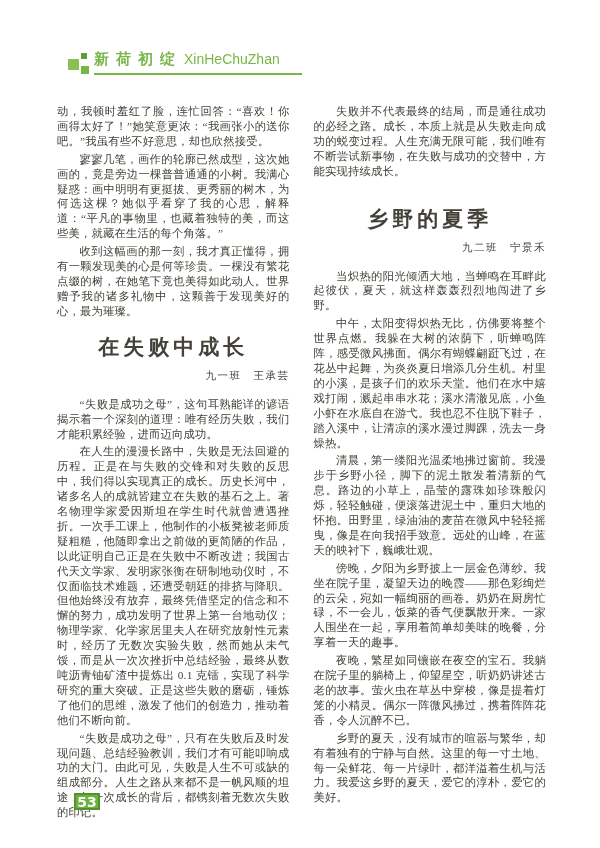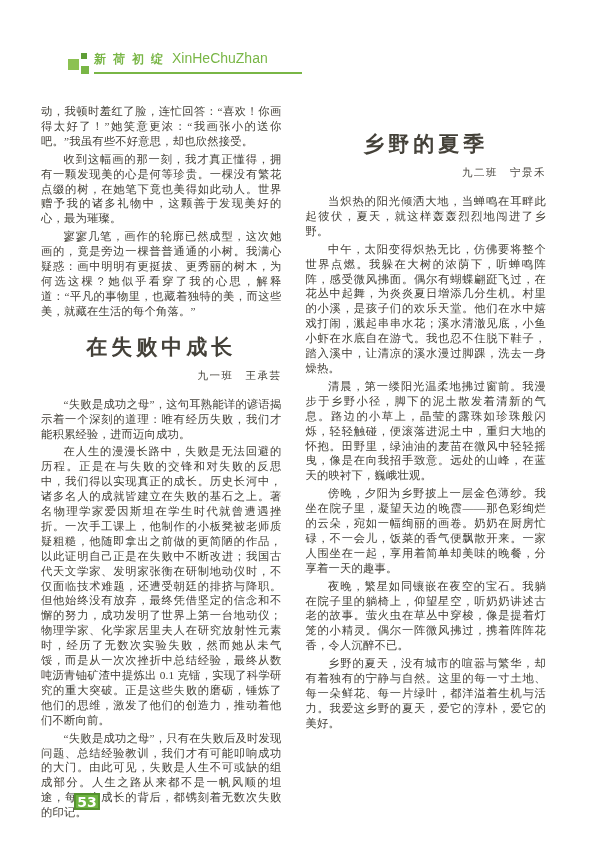--- a/index.html
+++ b/index.html
@@ -43,38 +43,38 @@
   .sq3 { left: 13px; top: 14px; width: 8px; height: 8px;  background: #79b646; }
   .brand-line {
     display: flex;
     align-items: baseline;
     border-bottom: 2px solid var(--accent);
     padding-bottom: 4px;
     min-width: 208px;
   }
   .brand-title {
     font-family: "Liberation Sans", "DejaVu Sans", sans-serif;
-    font-size: 12px;
+    font-size: 15px;
     font-weight: bold;
     letter-spacing: 7px;
     color: var(--accent);
     white-space: nowrap;
   }
   .brand-sub {
     font-family: Liberation Sans, sans-serif;
     font-size: 14px;
     color: var(--accent);
     margin-left: 2px;
     white-space: nowrap;
   }
 
   
   .columns {
     position: absolute;
-    top: 104px; left: 41px; right: 54px;
+    top: 104px; left: 57px; right: 54px;
     display: flex;
     gap: 24px;
   }
   .col { flex: 1; min-width: 0; }
 
   .col p {
     margin: 0 0 3px 0;
     font-size: 11.3px;
     line-height: 14.9px;
     text-align: justify;
@@ -129,32 +129,33 @@
     <div class="brand-line">
       <span class="brand-title">新荷初绽</span>
       <span class="brand-sub">XinHeChuZhan</span>
     </div>
   </header>
 
   <main class="columns">
 
     <section class="col">
       <p class="no-indent">动，我顿时羞红了脸，连忙回答：“喜欢！你画得太好了！”她笑意更浓：“我画张小的送你吧。”我虽有些不好意思，却也欣然接受。</p>
+      <p>寥寥几笔，画作的轮廓已然成型，这次她画的，竟是旁边一棵普普通通的小树。我满心疑惑：画中明明有更挺拔、更秀丽的树木，为何选这棵？她似乎看穿了我的心思，解释道：“平凡的事物里，也藏着独特的美，而这些美，就藏在生活的每个角落。”</p>
       <p>收到这幅画的那一刻，我才真正懂得，拥有一颗发现美的心是何等珍贵。一棵没有繁花点缀的树，在她笔下竟也美得如此动人。世界赠予我的诸多礼物中，这颗善于发现美好的心，最为璀璨。</p>
-      <p>寥寥几笔，画作的轮廓已然成型，这次她画的，竟是旁边一棵普普通通的小树。我满心疑惑：画中明明有更挺拔、更秀丽的树木，为何选这棵？她似乎看穿了我的心思，解释道：“平凡的事物里，也藏着独特的美，而这些美，就藏在生活的每个角落。”</p>
 
       <h2 class="article-title">在失败中成长</h2>
       <div class="byline">九一班　王承芸</div>
 
       <p>“失败是成功之母”，这句耳熟能详的谚语揭示着一个深刻的道理：唯有经历失败，我们才能积累经验，进而迈向成功。</p>
       <p>在人生的漫漫长路中，失败是无法回避的历程。正是在与失败的交锋和对失败的反思中，我们得以实现真正的成长。历史长河中，诸多名人的成就皆建立在失败的基石之上。著名物理学家爱因斯坦在学生时代就曾遭遇挫折。一次手工课上，他制作的小板凳被老师质疑粗糙，他随即拿出之前做的更简陋的作品，以此证明自己正是在失败中不断改进；我国古代天文学家、发明家张衡在研制地动仪时，不仅面临技术难题，还遭受朝廷的排挤与降职。但他始终没有放弃，最终凭借坚定的信念和不懈的努力，成功发明了世界上第一台地动仪；物理学家、化学家居里夫人在研究放射性元素时，经历了无数次实验失败，然而她从未气馁，而是从一次次挫折中总结经验，最终从数吨沥青铀矿渣中提炼出 0.1 克镭，实现了科学研究的重大突破。正是这些失败的磨砺，锤炼了他们的思维，激发了他们的创造力，推动着他们不断向前。</p>
       <p>“失败是成功之母”，只有在失败后及时发现问题、总结经验教训，我们才有可能叩响成功的大门。由此可见，失败是人生不可或缺的组成部分。人生之路从来都不是一帆风顺的坦途，每一次成长的背后，都镌刻着无数次失败的印记。</p>
     </section>
 
     <section class="col">
+      <p>失败并不代表最终的结局，而是通往成功的必经之路。成长，本质上就是从失败走向成功的蜕变过程。人生充满无限可能，我们唯有不断尝试新事物，在失败与成功的交替中，方能实现持续成长。</p>
 
       <h2 class="article-title mt-lg">乡野的夏季</h2>
       <div class="byline">九二班　宁景禾</div>
 
       <p>当炽热的阳光倾洒大地，当蝉鸣在耳畔此起彼伏，夏天，就这样轰轰烈烈地闯进了乡野。</p>
       <p>中午，太阳变得炽热无比，仿佛要将整个世界点燃。我躲在大树的浓荫下，听蝉鸣阵阵，感受微风拂面。偶尔有蝴蝶翩跹飞过，在花丛中起舞，为炎炎夏日增添几分生机。村里的小溪，是孩子们的欢乐天堂。他们在水中嬉戏打闹，溅起串串水花；溪水清澈见底，小鱼小虾在水底自在游弋。我也忍不住脱下鞋子，踏入溪中，让清凉的溪水漫过脚踝，洗去一身燥热。</p>
       <p>清晨，第一缕阳光温柔地拂过窗前。我漫步于乡野小径，脚下的泥土散发着清新的气息。路边的小草上，晶莹的露珠如珍珠般闪烁，轻轻触碰，便滚落进泥土中，重归大地的怀抱。田野里，绿油油的麦苗在微风中轻轻摇曳，像是在向我招手致意。远处的山峰，在蓝天的映衬下，巍峨壮观。</p>
       <p>傍晚，夕阳为乡野披上一层金色薄纱。我坐在院子里，凝望天边的晚霞——那色彩绚烂的云朵，宛如一幅绚丽的画卷。奶奶在厨房忙碌，不一会儿，饭菜的香气便飘散开来。一家人围坐在一起，享用着简单却美味的晚餐，分享着一天的趣事。</p>
       <p>夜晚，繁星如同镶嵌在夜空的宝石。我躺在院子里的躺椅上，仰望星空，听奶奶讲述古老的故事。萤火虫在草丛中穿梭，像是提着灯笼的小精灵。偶尔一阵微风拂过，携着阵阵花香，令人沉醉不已。</p>
       <p>乡野的夏天，没有城市的喧嚣与繁华，却有着独有的宁静与自然。这里的每一寸土地、每一朵鲜花、每一片绿叶，都洋溢着生机与活力。我爱这乡野的夏天，爱它的淳朴，爱它的美好。</p>

